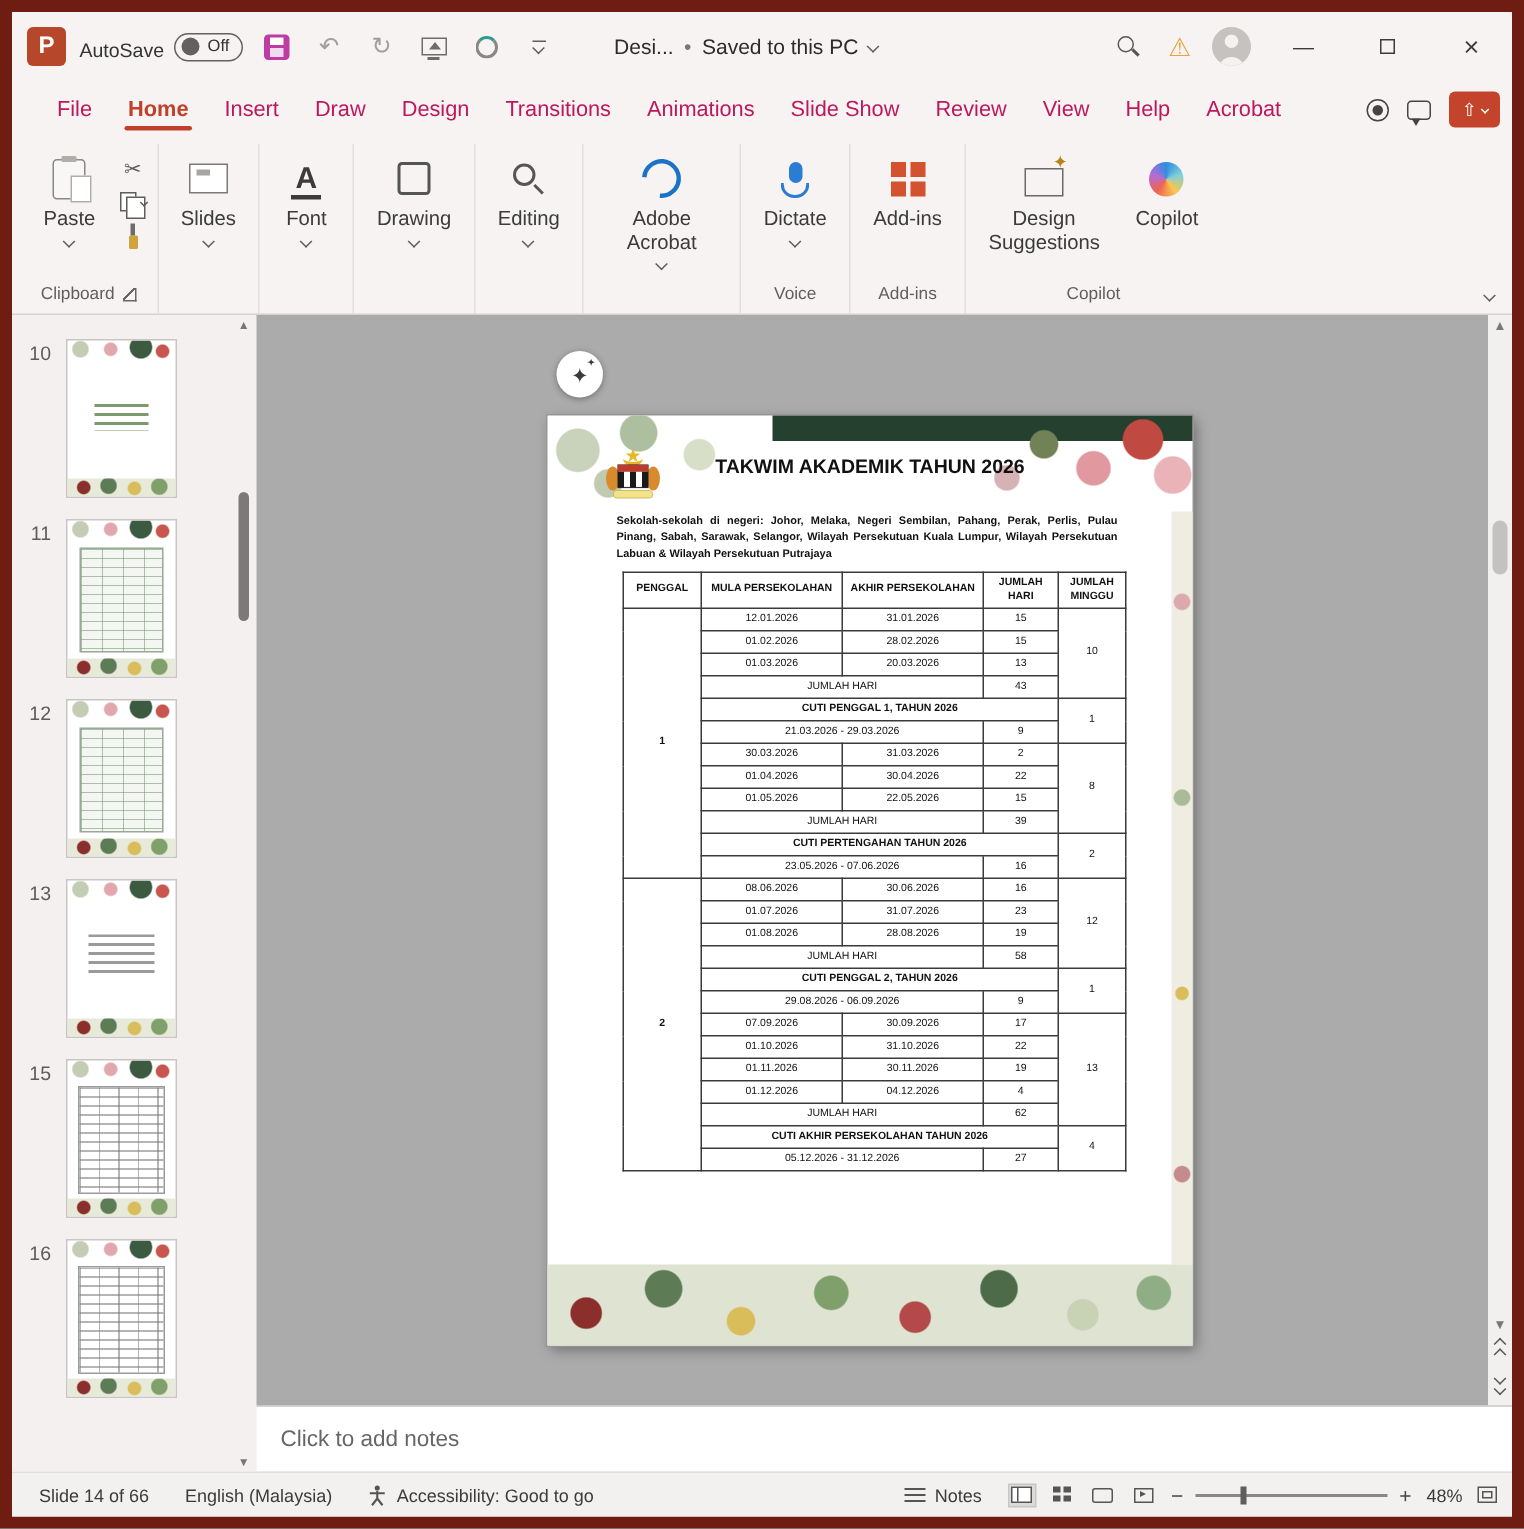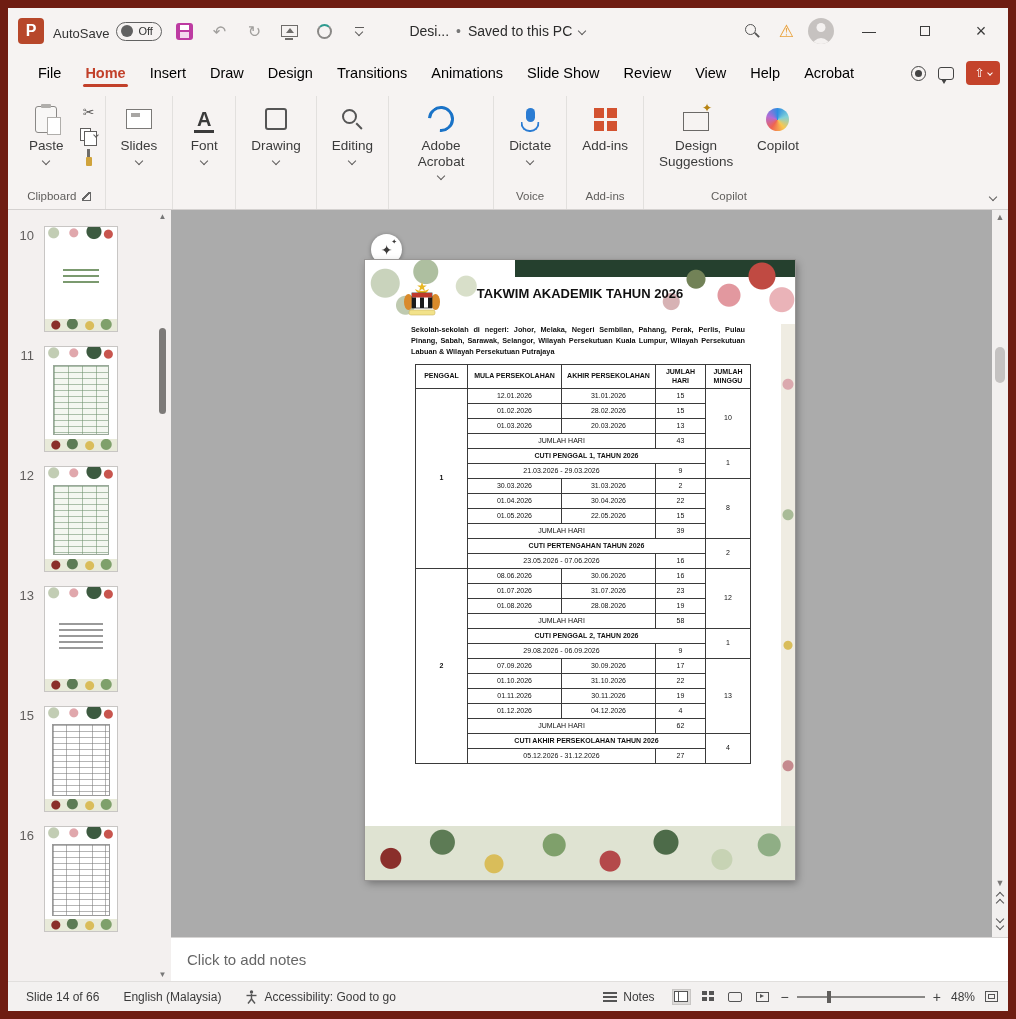--- a/index.html
+++ b/index.html
@@ -36,21 +36,21 @@
   .warn{color:#e9a13b;font-size:17px;line-height:1;}
   .avatar{width:26px;height:26px;border-radius:50%;background:#c6c2c0;position:relative;overflow:hidden;}
   .avatar::before{content:"";position:absolute;top:5px;left:50%;transform:translateX(-50%);width:9px;height:9px;border-radius:50%;background:#f4f1f0;}
   .avatar::after{content:"";position:absolute;bottom:-4px;left:50%;transform:translateX(-50%);width:18px;height:10px;border-radius:9px 9px 0 0;background:#f4f1f0;}
   .winbtn{width:42px;height:30px;display:flex;align-items:center;justify-content:center;color:#3b3b3b;font-size:14px;}
   .maxbox{width:10px;height:10px;border:1.3px solid #3b3b3b;}
 
   
   .menubar{flex:0 0 38px;display:flex;align-items:flex-end;padding:0 8px 0 18px;}
   .tabs{display:flex;align-items:flex-end;}
-  .tab{padding:7px 12px 11px;font-size:14.5px;color:#000000;position:relative;cursor:pointer;white-space:nowrap;}
+  .tab{padding:7px 12px 11px;font-size:14.5px;color:#be185d;position:relative;cursor:pointer;white-space:nowrap;}
   .tab.active{color:#c2402a;font-weight:bold;}
   .tab.active::after{content:"";position:absolute;left:10px;right:10px;bottom:5px;height:3px;border-radius:2px;background:#c2402a;}
   .menubar-right{margin-left:auto;display:flex;align-items:center;gap:12px;padding-bottom:7px;}
   .ic-record{width:15px;height:15px;border:1.6px solid #444;border-radius:50%;position:relative;}
   .ic-record::after{content:"";position:absolute;inset:3px;border-radius:50%;background:#444;}
   .ic-comment{width:16px;height:13px;border:1.6px solid #444;border-radius:3px;position:relative;}
   .ic-comment::after{content:"";position:absolute;left:2px;bottom:-5px;border-left:3px solid transparent;border-right:3px solid transparent;border-top:5px solid #444;}
   .share-btn{background:#c4432b;color:#fff;min-width:34px;height:24px;border-radius:4px;display:flex;align-items:center;justify-content:center;gap:3px;font-size:12px;padding:0 5px;}
   .share-btn .ch-down{border-color:#fff;width:4px;height:4px;}
 
@@ -127,21 +127,21 @@
   .side-thumb{position:absolute;top:104px;left:1px;width:7px;height:86px;border-radius:4px;background:#7c7a78;}
   .side-arrow{position:absolute;left:0;width:9px;text-align:center;font-size:8px;color:#777;}
 
   .main-col{flex:1;display:flex;flex-direction:column;min-width:0;}
   .canvas{flex:1;background:#ababab;position:relative;overflow:hidden;}
   .design-btn{position:absolute;left:200px;top:24px;width:31px;height:31px;border-radius:50%;background:#fff;box-shadow:0 1px 4px rgba(0,0,0,.35);display:flex;align-items:center;justify-content:center;cursor:pointer;}
   .design-btn b{font-size:14px;color:#3b3a39;font-weight:normal;}
   .design-btn i{position:absolute;top:4px;right:5px;font-style:normal;font-size:7px;color:#3b3a39;}
 
   
-  .slide{position:absolute;left:194px;top:50px;width:430px;height:620px;background:#fff;box-shadow:0 0 0 1px #989695,2px 3px 8px rgba(0,0,0,.35);padding-left:12px;}
+  .slide{position:absolute;left:194px;top:67px;width:430px;height:620px;background:#fff;box-shadow:0 0 0 1px #989695,2px 3px 8px rgba(0,0,0,.35);padding-left:12px;}
   .flor-band{position:absolute;left:150px;top:0;right:0;height:17px;background:#25402e;}
   .flor-tl{position:absolute;left:0;top:0;width:135px;height:58px;background:
     radial-gradient(circle at 15% 40%,#c9d3bc 0 14px,transparent 15px),
     radial-gradient(circle at 45% 20%,#aebfa0 0 12px,transparent 13px),
     radial-gradient(circle at 75% 45%,#d8dfc9 0 10px,transparent 11px),
     radial-gradient(circle at 30% 78%,#bfcab0 0 9px,transparent 10px);}
   .flor-tr{position:absolute;right:0;top:0;width:165px;height:64px;background:
     radial-gradient(circle at 80% 25%,#c04a42 0 13px,transparent 14px),
     radial-gradient(circle at 60% 55%,#e2989f 0 11px,transparent 12px),
     radial-gradient(circle at 92% 62%,#eab3b8 0 12px,transparent 13px),

